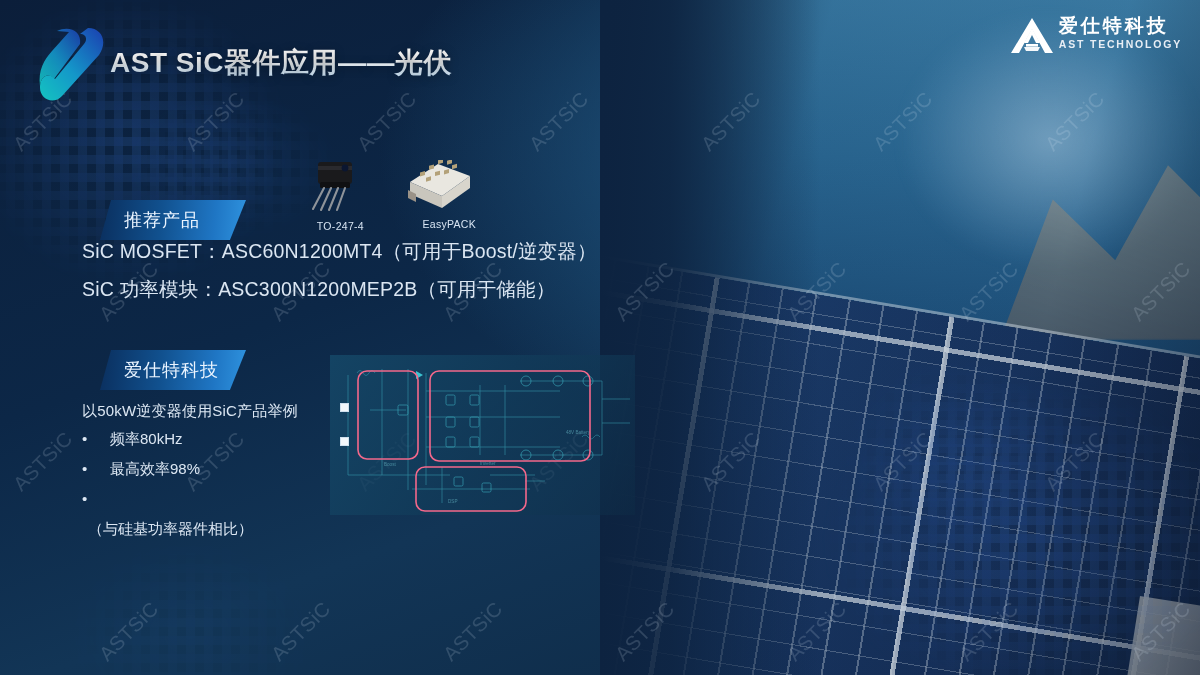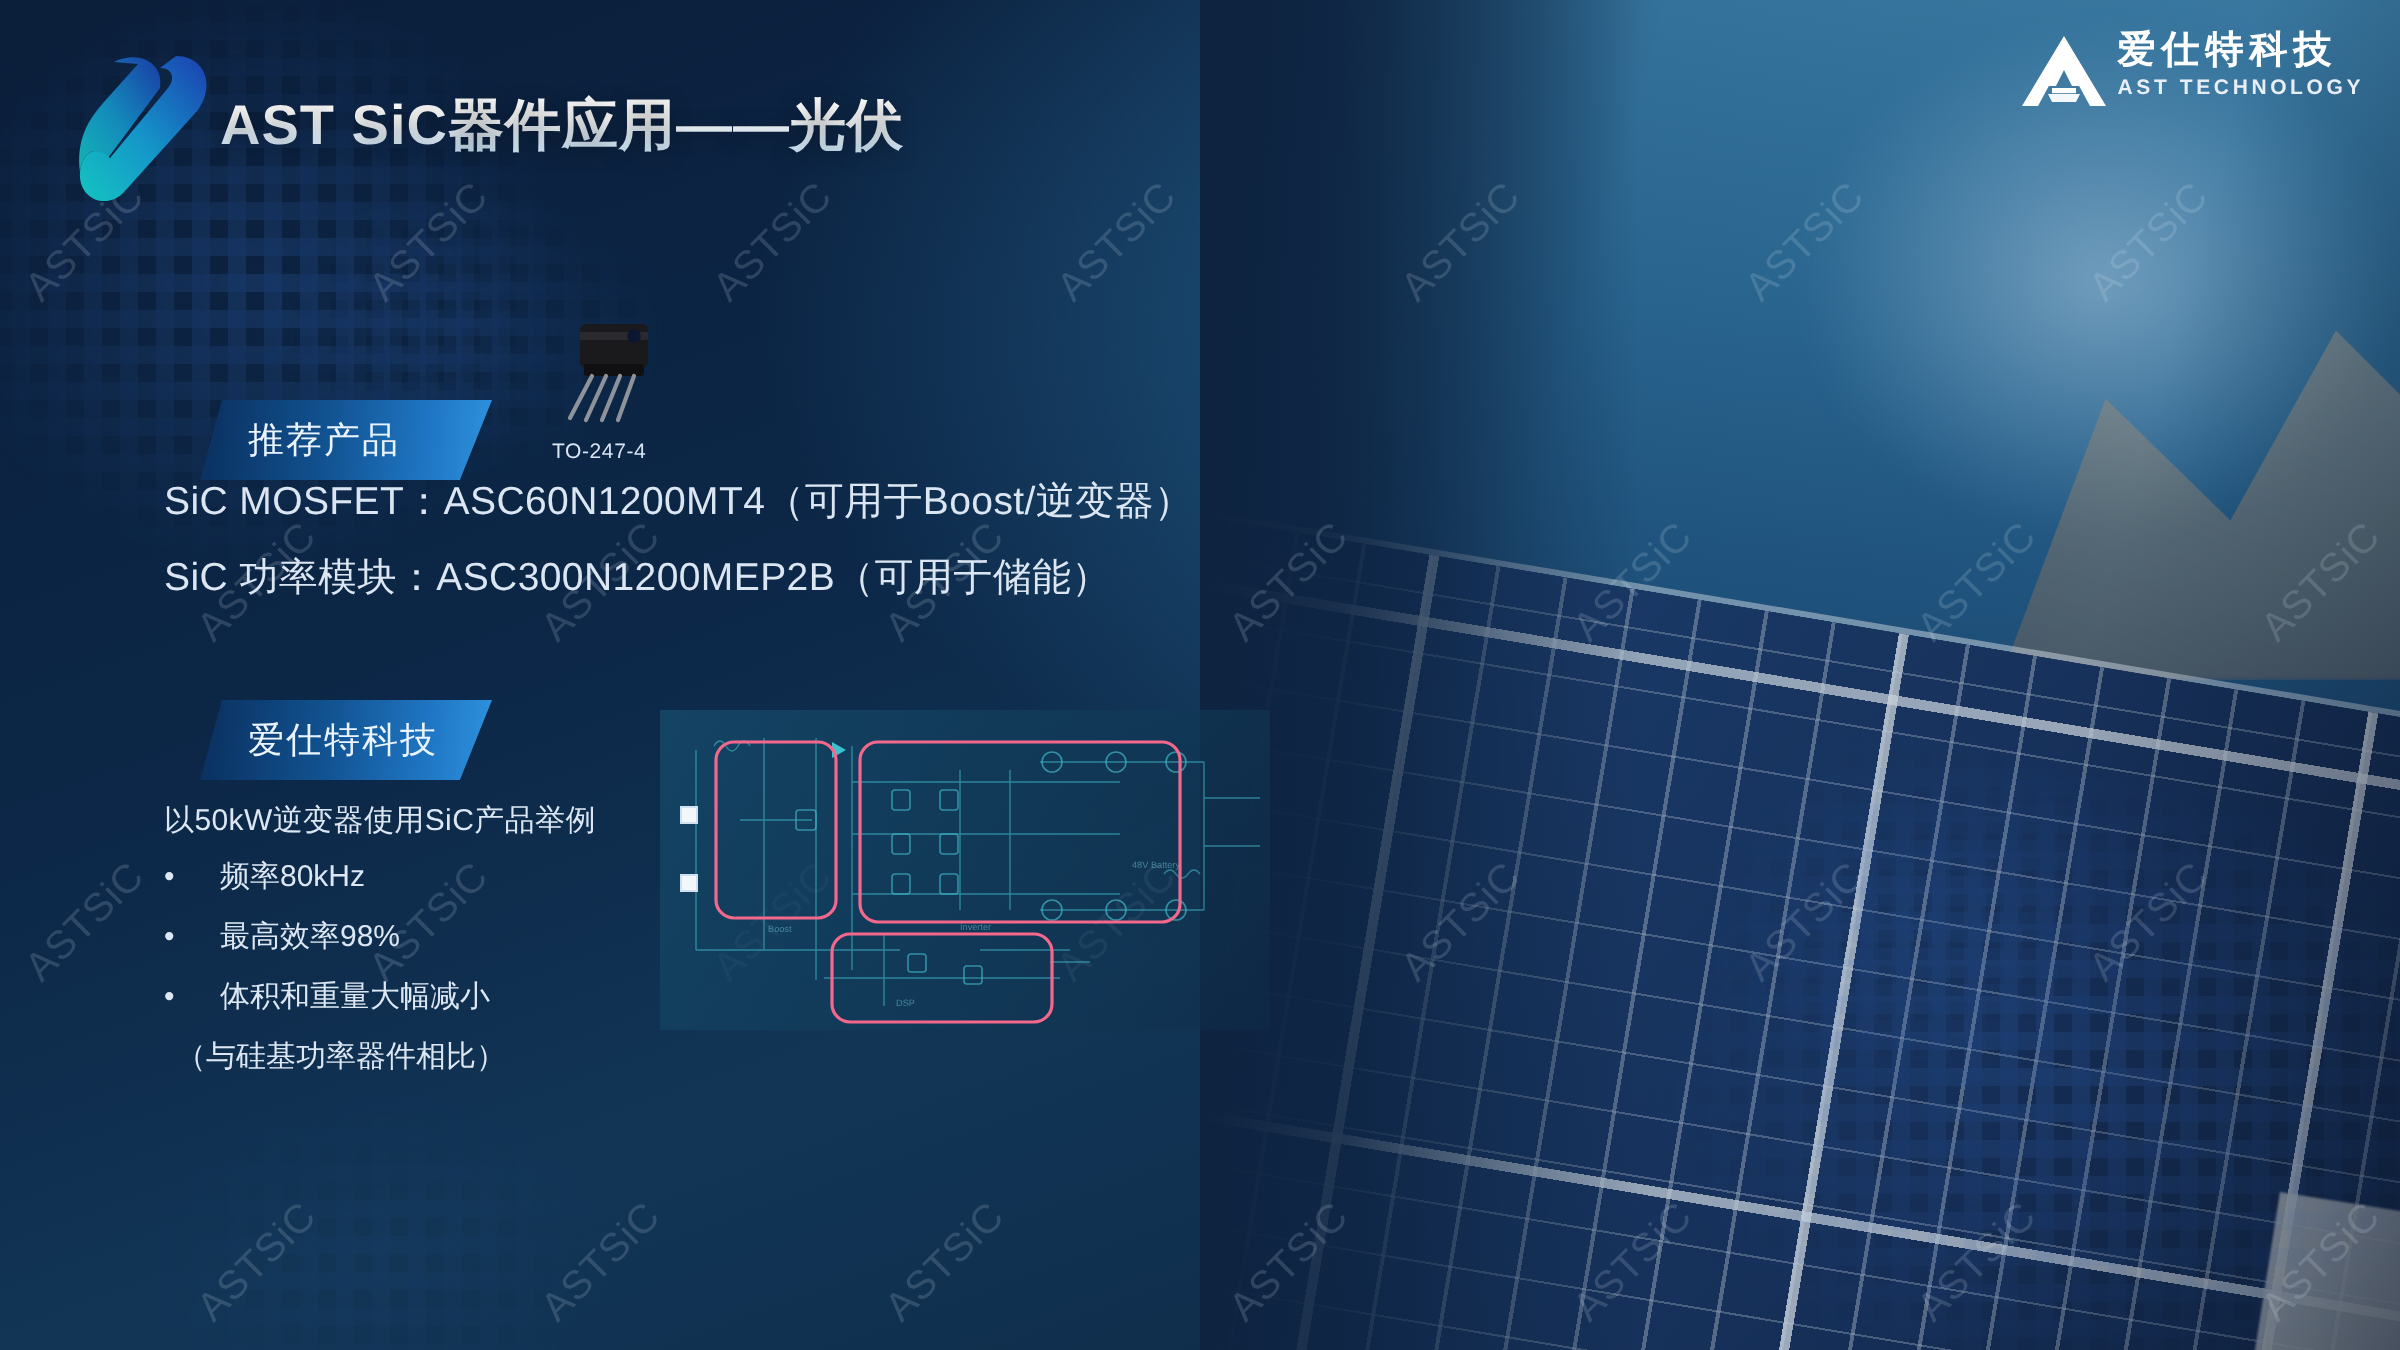--- a/index.html
+++ b/index.html
@@ -94,21 +94,21 @@
   .tab{position:absolute;height:40px;width:146px;
     background:linear-gradient(95deg,#0a2f5e 0%,#11518f 42%,#1f76c4 78%,#2f93df 100%);
     clip-path:polygon(11px 0, 100% 0, 89% 100%, 0 100%);
     display:flex;align-items:center;}
   .tab span{color:#eaf4ff;font-size:18px;font-weight:400;margin-left:24px;letter-spacing:1px;}
   .tab.t1{left:100px;top:180px;margin-top:20px;}
   .tab.t2{left:100px;top:350px;}
 
   
   .prods{position:absolute;left:276px;top:160px;display:flex;gap:24px;}
-  .prod{width:88px;display:flex;flex-direction:column;align-items:flex-start;}
+  .prod{width:88px;display:flex;flex-direction:column;align-items:flex-end;}
   .prod .cap{margin-top:4px;color:#d7e4f2;font-size:10.5px;letter-spacing:.3px;}
   .pkg-247{position:relative;width:60px;height:56px;}
   .pkg-easy{position:relative;width:72px;height:54px;}
 
   
   .plines{position:absolute;left:82px;top:232px;width:560px;}
   .pline{color:#dbe6f2;font-size:19.5px;line-height:38px;letter-spacing:.2px;white-space:nowrap;}
 
   
   .reasons{position:absolute;left:82px;top:398px;width:270px;}
@@ -218,20 +218,39 @@
         <rect x="16" y="22" width="30" height="6" rx="1.5" fill="#101012"></rect>
         <g stroke="#8e9399" stroke-width="2.1" stroke-linecap="round">
           <line x1="20" y1="28" x2="9" y2="49"></line>
           <line x1="27" y1="28" x2="17" y2="50"></line>
           <line x1="34" y1="28" x2="25" y2="50"></line>
           <line x1="41" y1="28" x2="33" y2="50"></line>
         </g>
       </svg>
       <div class="cap">TO-247-4</div>
     </div>
+    <div class="prod">
+      <svg class="pkg-easy" viewBox="0 0 72 54">
+        <path d="M6 22 L34 4 L66 16 L38 36 Z" fill="#e9e7e0"></path>
+        <path d="M6 22 L38 36 L38 48 L6 34 Z" fill="#c9c6bd"></path>
+        <path d="M38 36 L66 16 L66 28 L38 48 Z" fill="#d8d5cc"></path>
+        <g fill="#b3a179">
+          <rect x="16" y="17" width="5" height="4" transform="skewY(-16)"></rect>
+          <rect x="25" y="13" width="5" height="4" transform="skewY(-16)"></rect>
+          <rect x="34" y="10" width="5" height="4" transform="skewY(-16)"></rect>
+          <rect x="43" y="13" width="5" height="4" transform="skewY(-16)"></rect>
+          <rect x="22" y="24" width="5" height="4" transform="skewY(-16)"></rect>
+          <rect x="31" y="21" width="5" height="4" transform="skewY(-16)"></rect>
+          <rect x="40" y="22" width="5" height="4" transform="skewY(-16)"></rect>
+          <rect x="48" y="19" width="5" height="4" transform="skewY(-16)"></rect>
+        </g>
+        <path d="M4 30 L12 34 L12 42 L4 38 Z" fill="#9a9287"></path>
+      </svg>
+      <div class="cap">EasyPACK</div>
+    </div>
   </div>
 
   <div class="plines">
     <div class="pline">SiC MOSFET：ASC60N1200MT4（可用于Boost/逆变器）</div>
     <div class="pline">SiC 功率模块：ASC300N1200MEP2B（可用于储能）</div>
   </div>
 
   <div class="tab t2">
     <span>爱仕特科技</span>
   </div>
@@ -241,21 +260,20 @@
     <div class="r-item">
       <span class="dot">•</span>
       <span>频率80kHz</span>
     </div>
     <div class="r-item">
       <span class="dot">•</span>
       <span>最高效率98%</span>
     </div>
     <div class="r-item">
       <span class="dot">•</span>
-      <span>体积和重量大幅减小</span>
     </div>
     <div class="r-note">（与硅基功率器件相比）</div>
   </div>
 
   <div class="circuit">
     <svg viewBox="0 0 305 160">
       <g stroke="#3fb5c6" stroke-width=".7" fill="none" opacity=".62">
 
         <line x1="18" y1="20" x2="18" y2="120"></line>
         <line x1="18" y1="120" x2="120" y2="120"></line>

